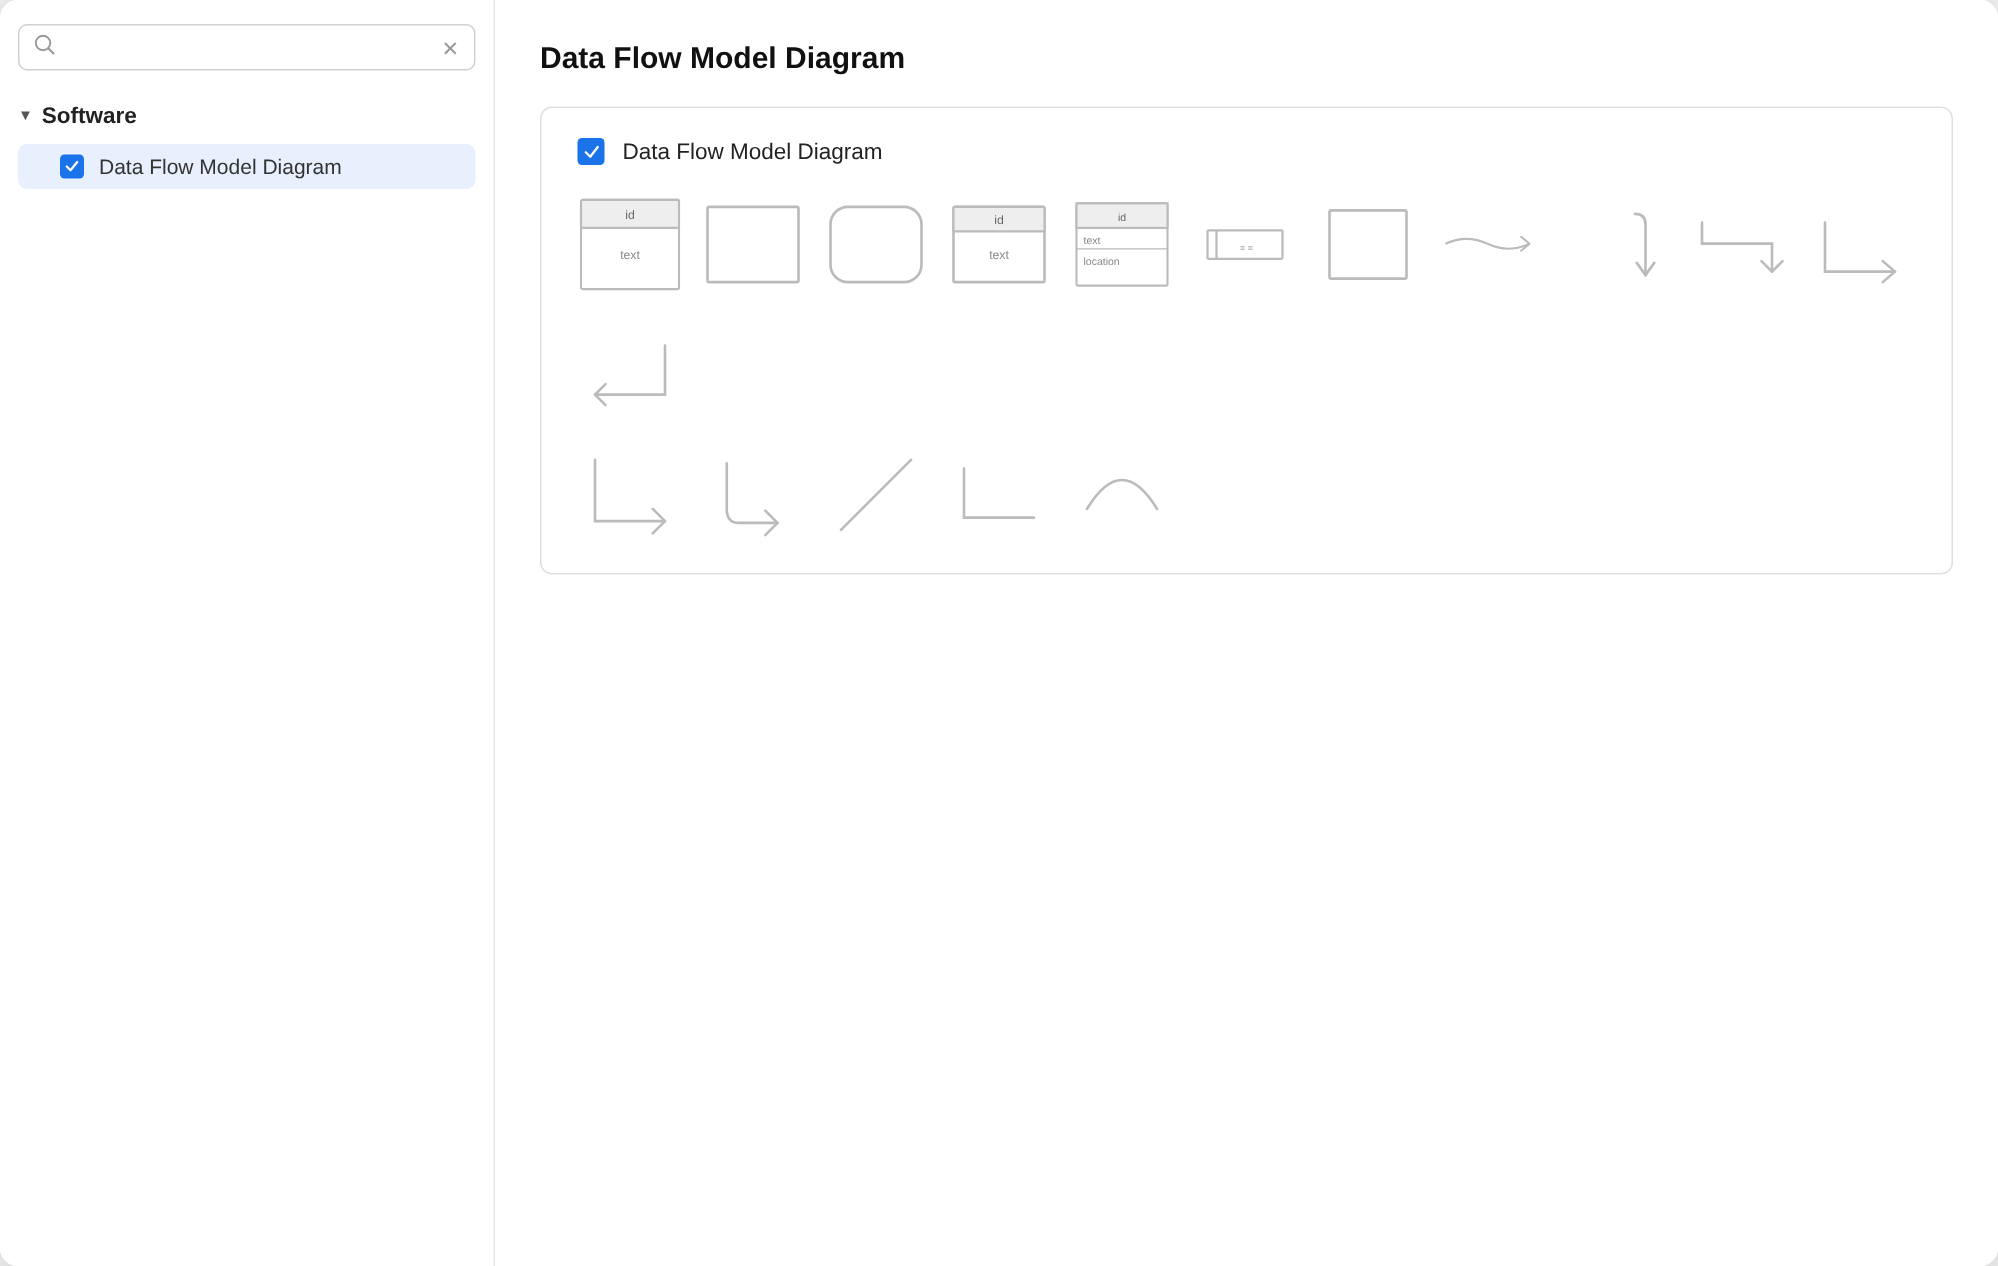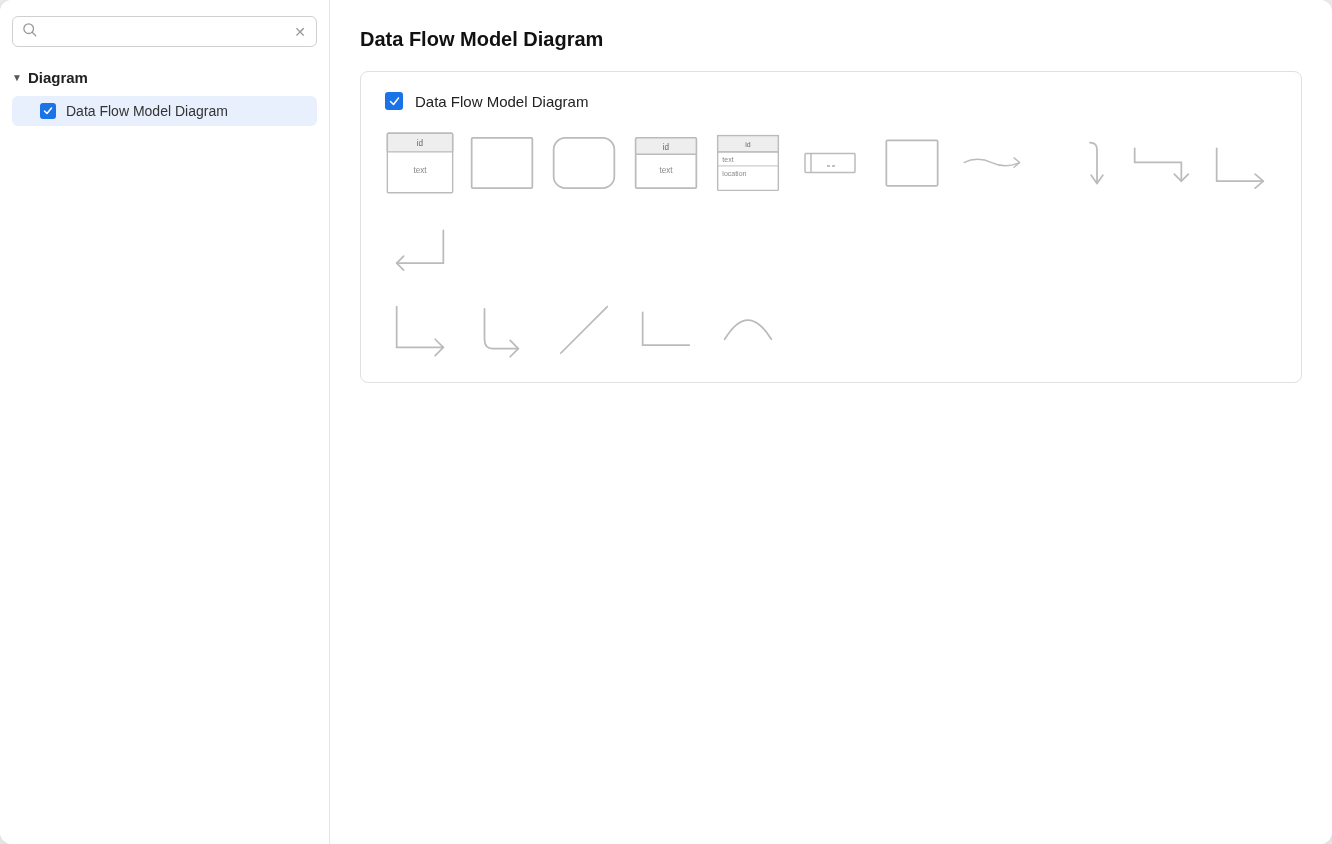--- a/index.html
+++ b/index.html
@@ -170,21 +170,21 @@
           <circle cx="6.5" cy="6.5" r="5.5" stroke="#999" stroke-width="1.5"></circle>
           <line x1="10.5" y1="10.5" x2="14.5" y2="14.5" stroke="#999" stroke-width="1.5" stroke-linecap="round"></line>
         </svg>
       </span>
       <input type="text" style="">
       <span class="clear-icon">✕</span>
     </div>
 
     <div class="category-header">
       <span class="chevron">▼</span>
-      <span>Diagram</span>
+      <span>Software</span>
     </div>
 
     <div class="sidebar-item">
       <div class="checkbox">
         <svg viewBox="0 0 10 10" fill="none" xmlns="http://www.w3.org/2000/svg">
           <polyline points="1.5,5 4,7.5 8.5,2" stroke="white" stroke-width="1.5" stroke-linecap="round" stroke-linejoin="round"></polyline>
         </svg>
       </div>
       <span>Data Flow Model Diagram</span>
     </div>

